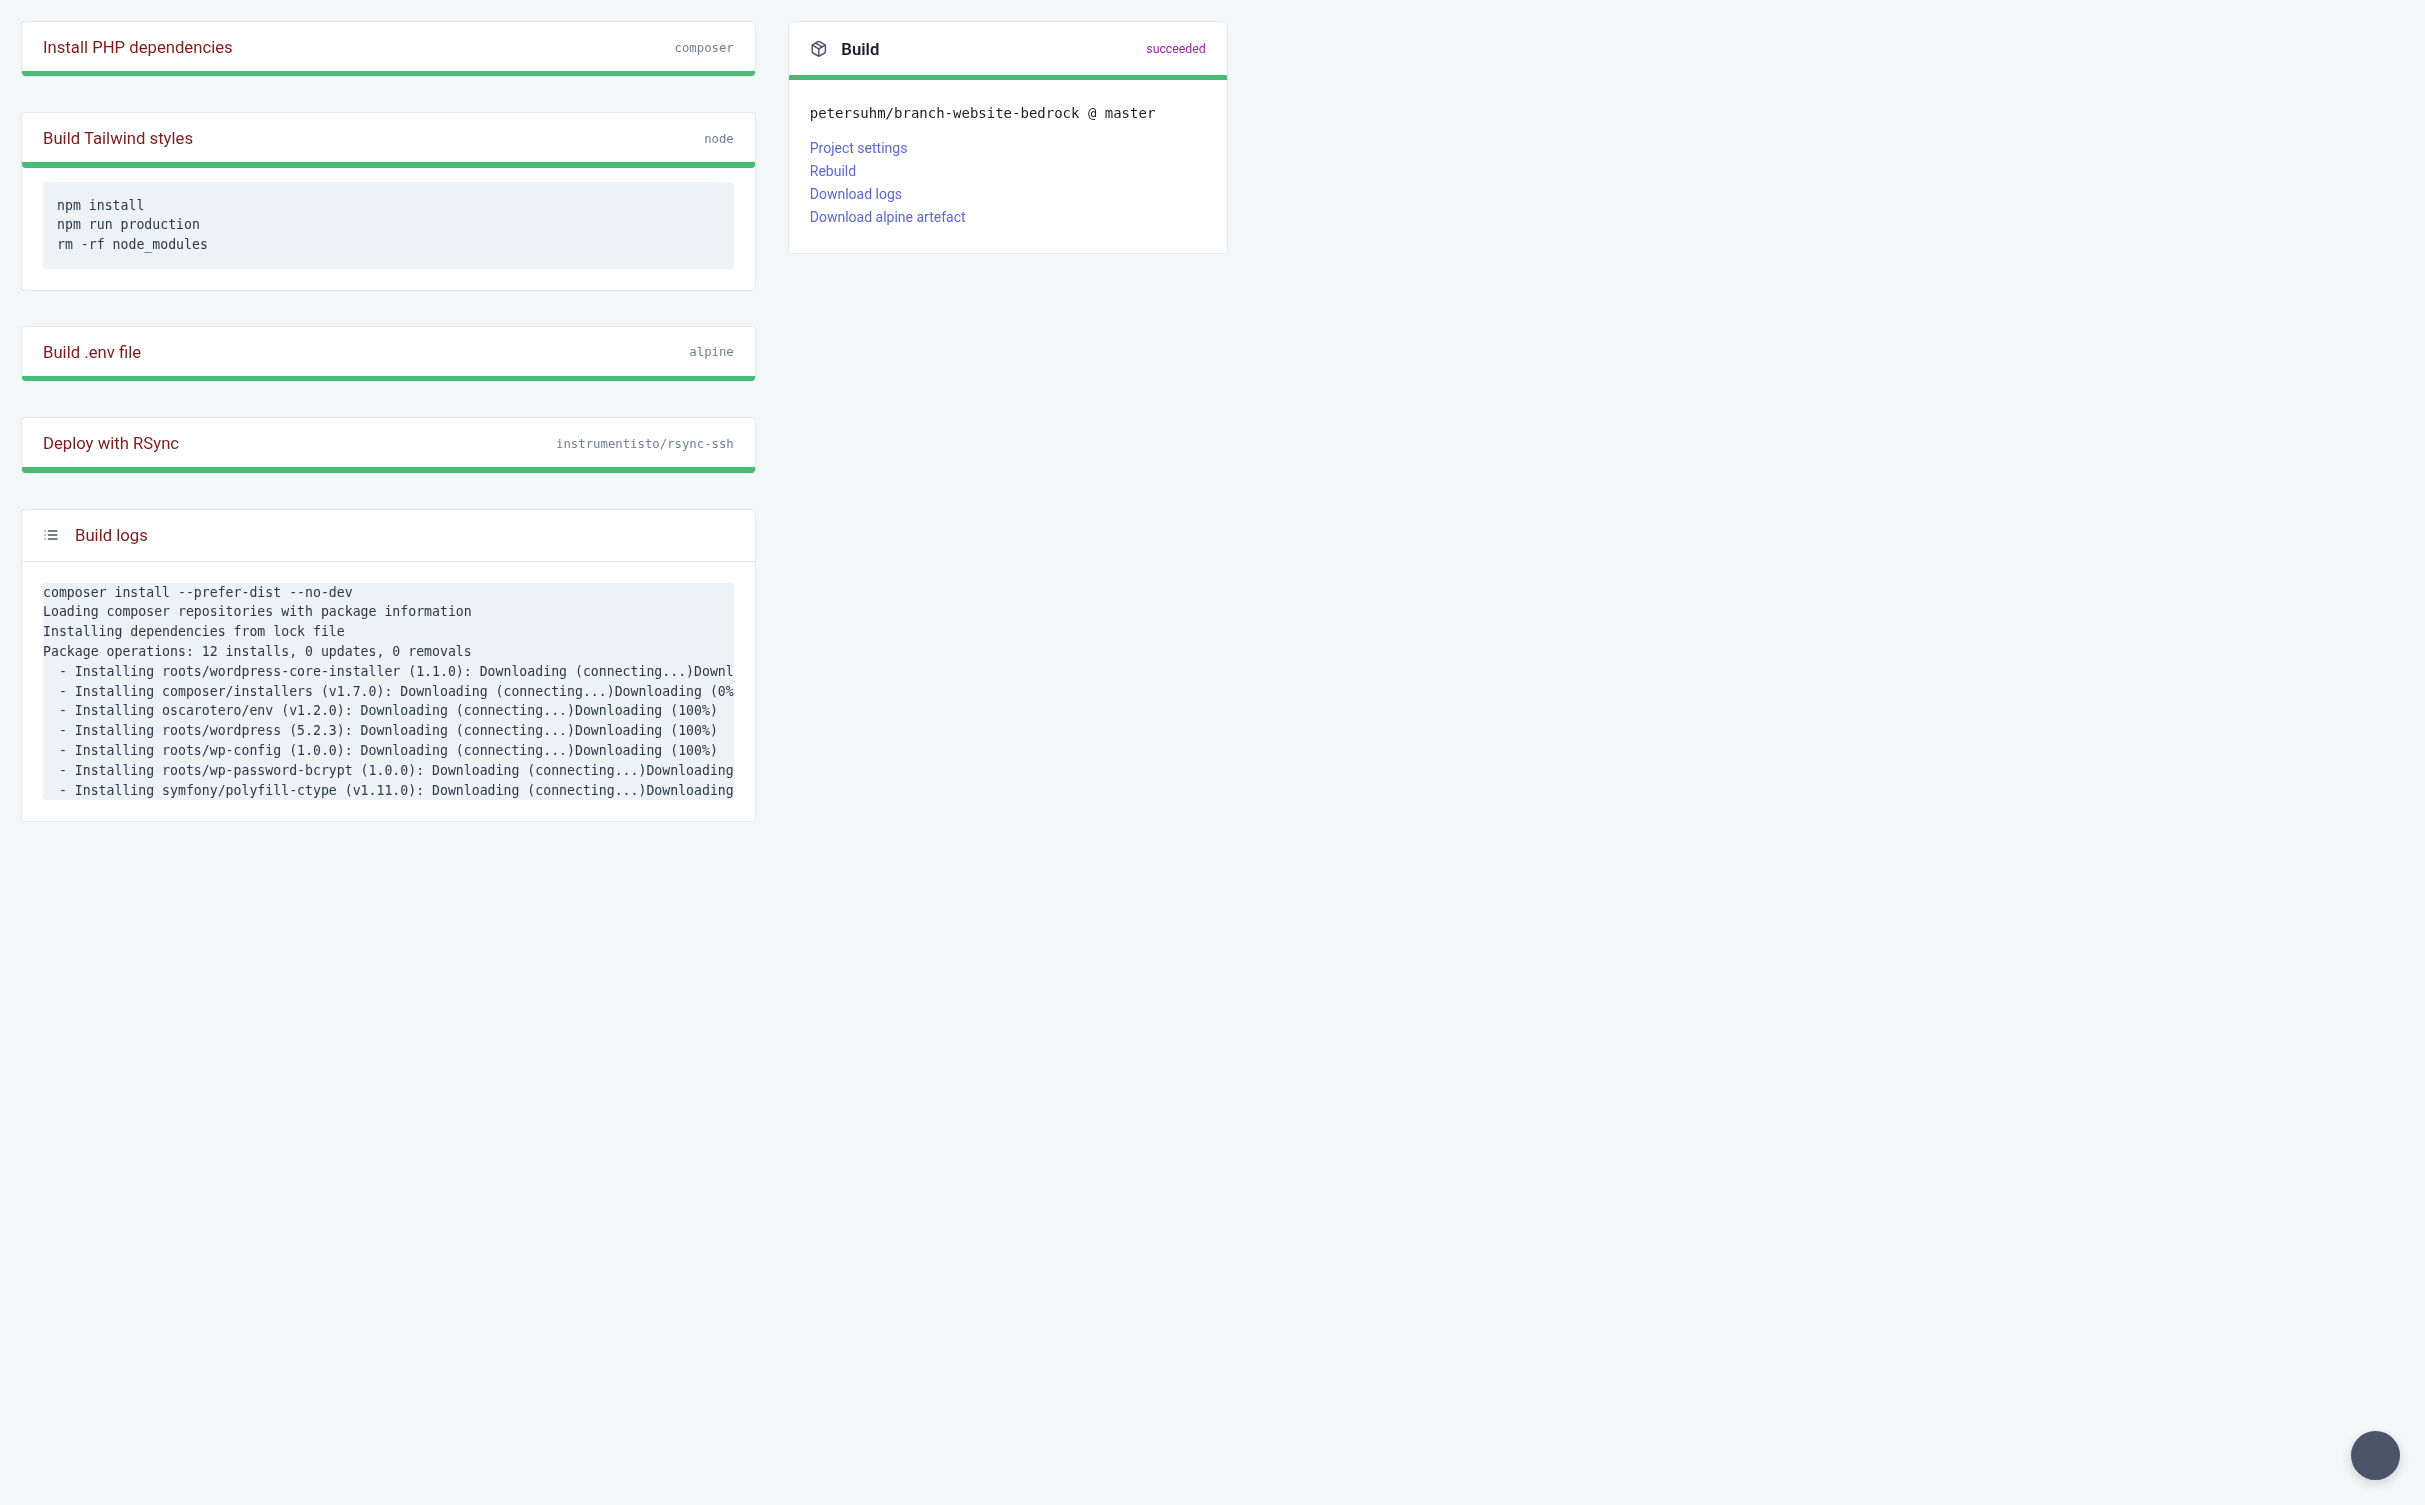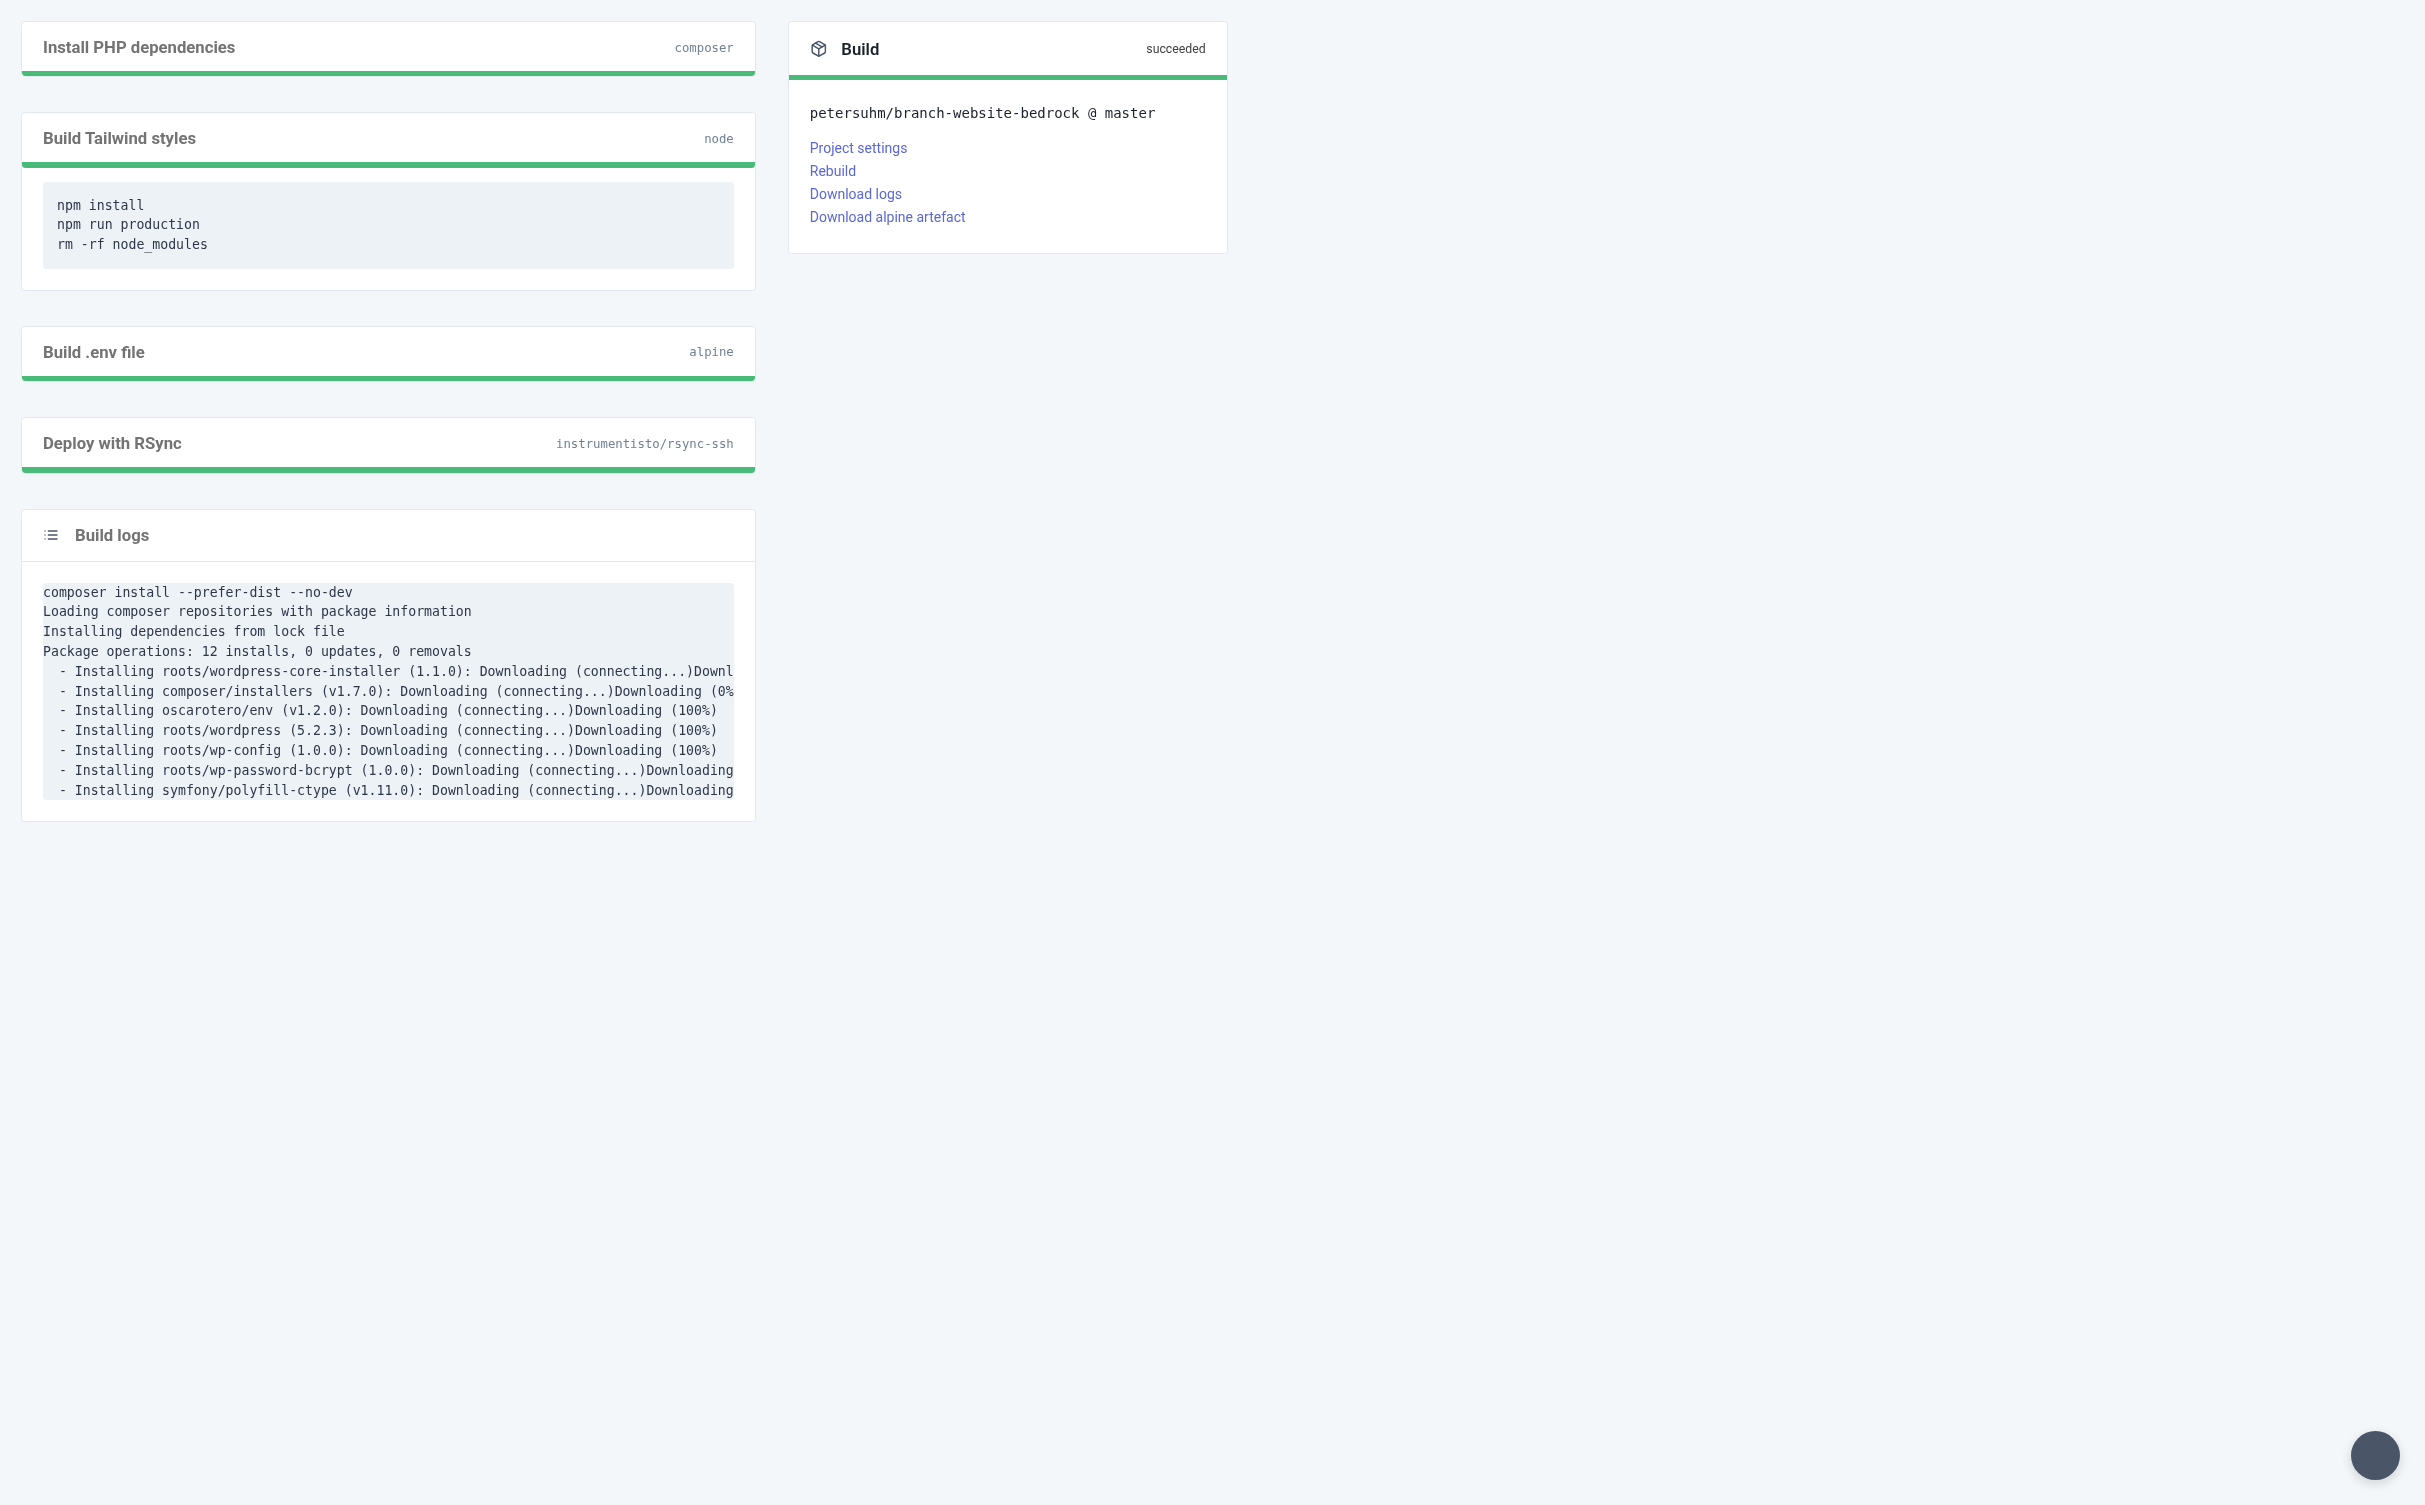--- a/index.html
+++ b/index.html
@@ -32,22 +32,22 @@
       overflow: hidden;
     }
     .card-header {
       display: flex;
       justify-content: space-between;
       align-items: center;
       padding: 16px 21px 14px 21px;
     }
     .card-title {
       font-size: 16.7px;
-      font-weight: 700;
-      color: #737373;
+      font-weight: 400;
+      color: #7f1d1d;
     }
     .card-tag {
       font-size: 12.3px;
       color: #718096;
       font-family: ui-monospace, SFMono-Regular, Menlo, Monaco, Consolas, monospace;
     }
     .green-bar {
       height: 5.3px;
       background: #48bb78;
       border-bottom-left-radius: 3.5px;
@@ -111,21 +111,21 @@
       align-items: center;
       gap: 14px;
     }
     .side-title {
       font-size: 16.7px;
       font-weight: 600;
       color: #1a202c;
     }
     .status-badge {
       font-size: 12.3px;
-      color: #404040;
+      color: #a21caf;
     }
     .side-green-bar {
       height: 5.3px;
       background: #48bb78;
     }
     .side-body {
       padding: 25px 21px 21px 21px;
     }
     .repo-line {
       font-family: ui-monospace, SFMono-Regular, Menlo, Monaco, Consolas, monospace;

